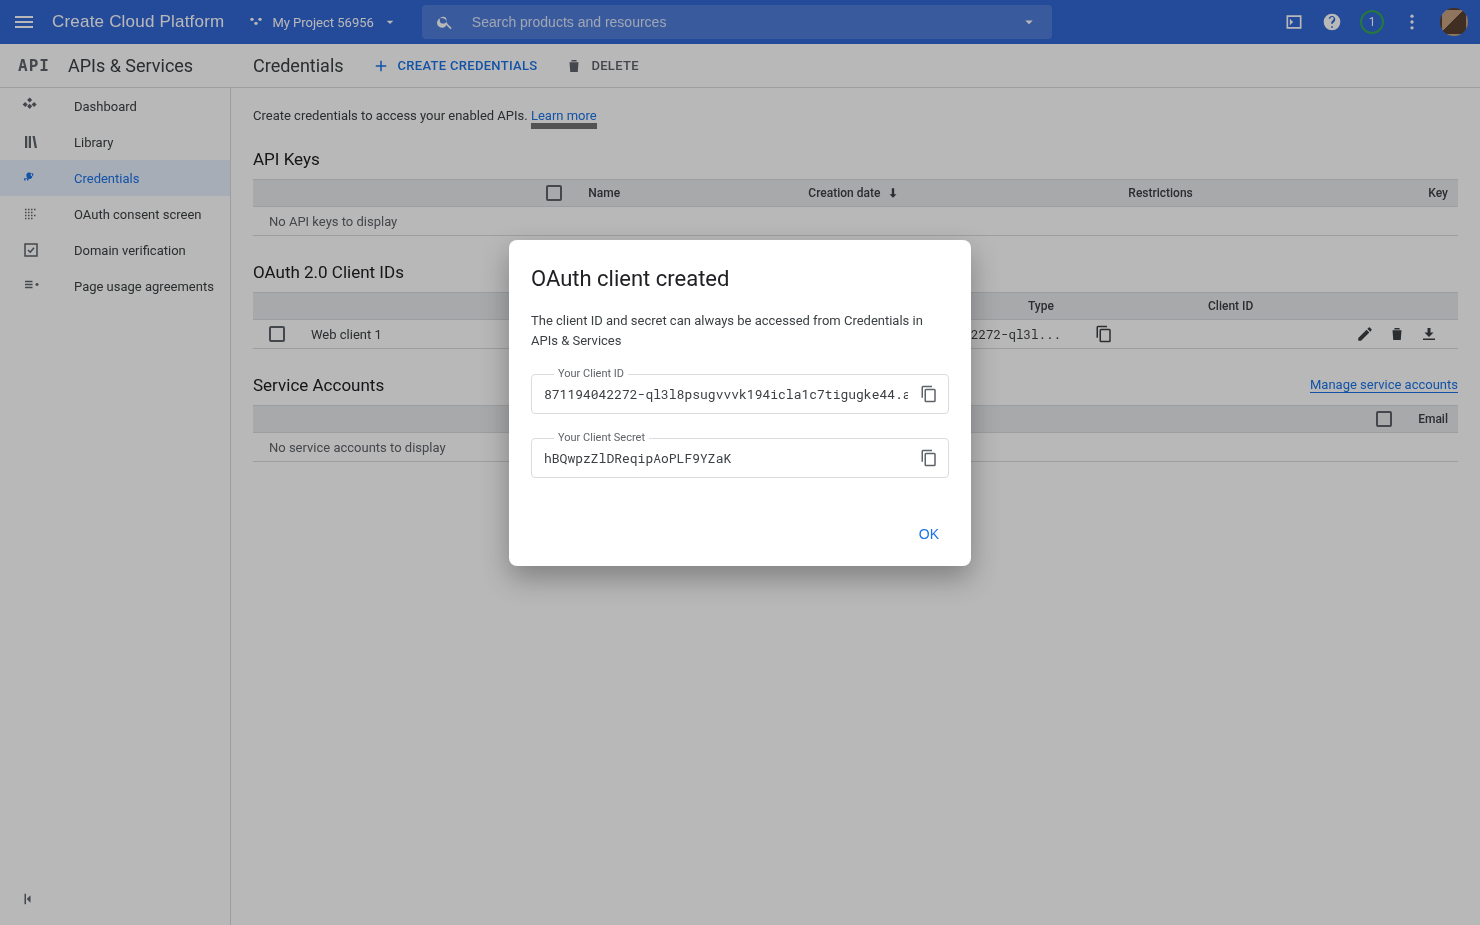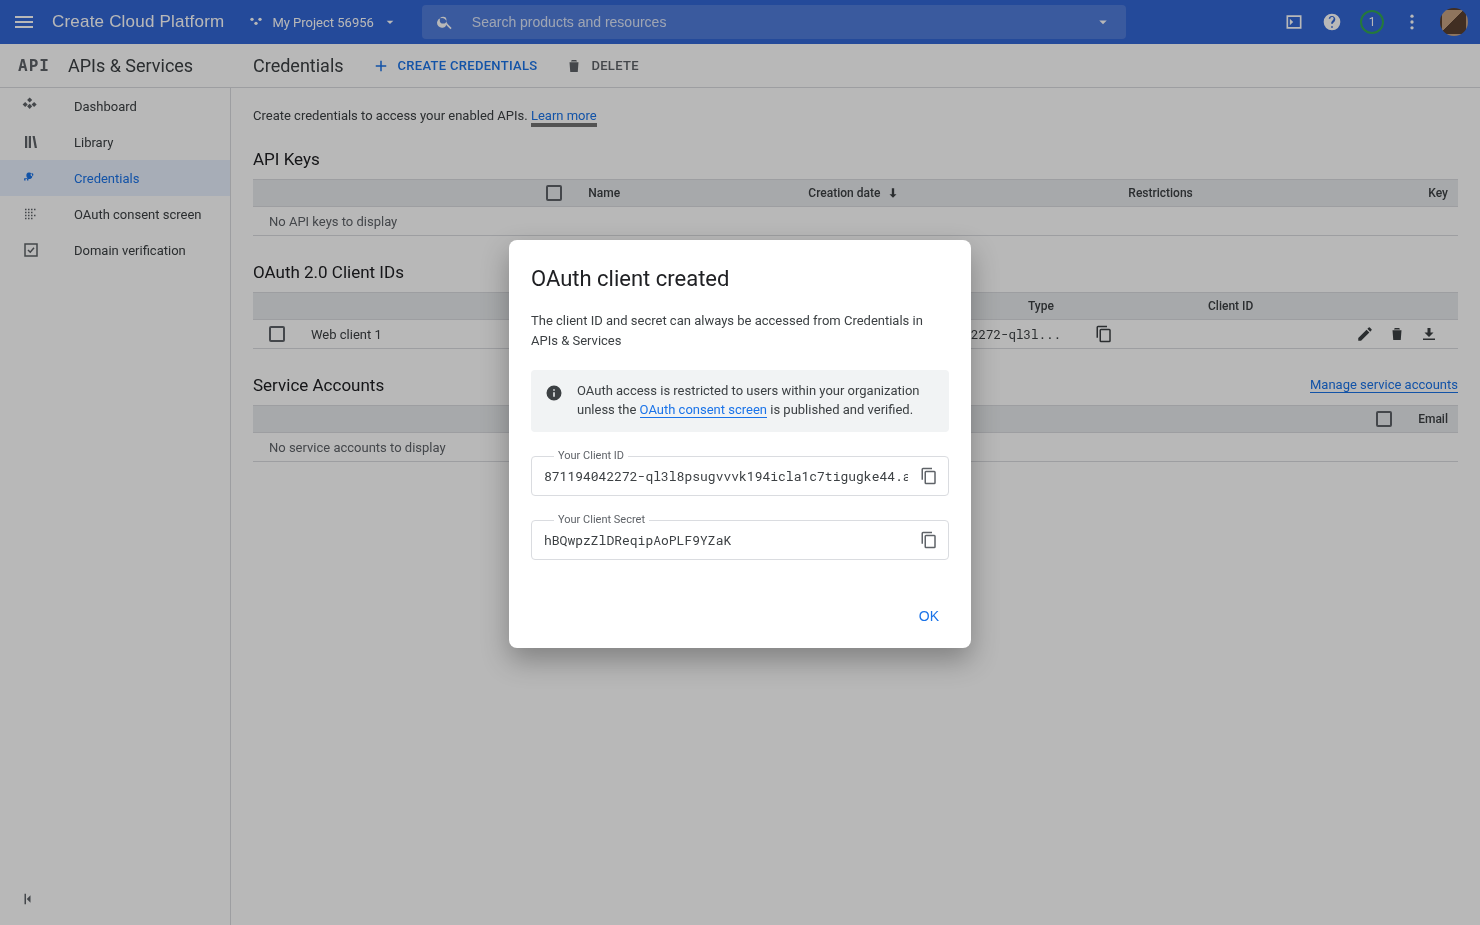--- a/index.html
+++ b/index.html
@@ -7,21 +7,21 @@
 
 
 .topbar { height: 44px; background: #3367d6; display: flex; align-items: center; color: #fff; padding: 0 12px; position: relative; }
 .hamburger { width: 24px; height: 24px; cursor: pointer; margin-right: 16px; }
 .hamburger svg { fill: #fff; }
 .gcp-logo { font-family: "Product Sans", Arial, sans-serif; font-size: 17px; font-weight: 400; letter-spacing: .2px; margin-right: 24px; white-space: nowrap; }
 .project-picker { display: flex; align-items: center; gap: 8px; font-size: 13px; cursor: pointer; margin-right: 24px; }
 .project-picker svg { fill: #fff; }
 
 .search-wrap { flex: 1; display: flex; justify-content: flex-start; }
-.search { width: 704px; height: 34px; background: rgba(255,255,255,.15); border-radius: 4px; display: flex; align-items: center; padding: 0 14px; gap: 18px; color: #fff; }
+.search { width: 630px; height: 34px; background: rgba(255,255,255,.15); border-radius: 4px; display: flex; align-items: center; padding: 0 14px; gap: 18px; color: #fff; }
 .search input { flex: 1; background: transparent; border: none; outline: none; color: #fff; font-size: 14px; }
 .search input::placeholder { color: rgba(255,255,255,.8); }
 
 .top-right { display: flex; align-items: center; gap: 18px; margin-left: 20px; }
 .top-icon { width: 20px; height: 20px; fill: #fff; cursor: pointer; }
 .trial-badge { width: 24px; height: 24px; border: 2px solid #34a853; border-radius: 50%; display: flex; align-items: center; justify-content: center; color: #fff; font-size: 12px; }
 .avatar { width: 28px; height: 28px; border-radius: 50%; background: linear-gradient(135deg,#c6a383 0 45%,#5a4030 45% 100%); border: 2px solid transparent; }
 
 
 .subhead { height: 44px; border-bottom: 1px solid #dadce0; display: flex; align-items: center; }
@@ -41,21 +41,21 @@
 .sidebar { width: 231px; border-right: 1px solid #dadce0; position: relative; }
 .nav-item { height: 36px; display: flex; align-items: center; padding-left: 22px; gap: 34px; font-size: 13px; color: #3c4043; cursor: pointer; }
 .nav-item svg { width: 18px; height: 18px; fill: #5f6368; }
 .nav-item.active { background: #e8f0fe; color: #1a73e8; }
 .nav-item.active svg { fill: #1a73e8; }
 .sidebar .collapse { position: absolute; bottom: 14px; left: 20px; cursor: pointer; }
 .sidebar .collapse svg { width: 18px; height: 18px; fill: #5f6368; }
 
 .main { flex: 1; padding: 20px 22px; overflow: auto; }
 .helper-text { font-size: 13px; color: #3c4043; }
-.helper-text a { color: #1a73e8; text-decoration: none; border-bottom: 4px solid #737373; }
+.helper-text a { color: #1a73e8; text-decoration: none; border-bottom: 6px solid #737373; }
 
 .section-title { font-size: 17px; color: #202124; margin-top: 26px; margin-bottom: 10px; }
 .section-row-with-link { display: flex; justify-content: space-between; align-items: center; margin-top: 26px; margin-bottom: 10px; }
 .section-row-with-link .section-title { margin: 0; }
 .link-right { font-size: 13px; color: #1a73e8; text-decoration: none; border-bottom: 1px solid #1a73e8; cursor: pointer; }
 
 .tbl { width: 100%; border-top: 1px solid #dadce0; border-bottom: 1px solid #dadce0; }
 .tbl-head { height: 27px; background: #e8eaed; display: flex; align-items: center; font-size: 12px; font-weight: 500; color: #3c4043; border-bottom: 1px solid #dadce0; justify-content: flex-end; }
 .tbl-row { height: 28px; display: flex; align-items: center; font-size: 13px; color: #3c4043; }
 .tbl-cell.cb { width: 58px; display:flex; justify-content:center; }
@@ -183,20 +183,27 @@
           <path d="M4 6h16M4 10h10M4 14h16M4 18h10" stroke="#5f6368" stroke-width="2" stroke-dasharray="2 2" fill="none"></path>
         </svg>
       <span>OAuth consent screen</span>
     </div>
     <div class="nav-item">
       <svg viewBox="0 0 24 24">
           <path d="M4 4h16v16H4z" fill="none" stroke="#5f6368" stroke-width="2"></path>
           <path d="M8 12l3 3 5-6" fill="none" stroke="#5f6368" stroke-width="2"></path>
         </svg>
       <span>Domain verification</span>
+    </div>
+    <div class="nav-item">
+      <svg viewBox="0 0 24 24">
+          <path d="M4 6h10M4 10h10M4 14h10" stroke="#5f6368" stroke-width="2"></path>
+          <path d="M18 10h4M20 8v4" stroke="#5f6368" stroke-width="2"></path>
+        </svg>
+      <span>Page usage agreements</span>
     </div>
     <div class="collapse">
       <svg viewBox="0 0 24 24">
           <path d="M14 7l-5 5 5 5z"></path>
           <path d="M7 5v14" stroke="#5f6368" stroke-width="2"></path>
         </svg>
     </div>
   </div>
 
   <div class="main">
@@ -272,28 +279,20 @@
       </div>
       <div class="tbl-row empty-row">No service accounts to display</div>
     </div>
   </div>
 </div>
 
 <div class="scrim">
   <div class="dialog">
     <h1>OAuth client created</h1>
     <p>The client ID and secret can always be accessed from Credentials in APIs &amp; Services</p>
-    <div class="info-card">
-      <svg viewBox="0 0 24 24">
-          <path d="M12 2a10 10 0 1 0 10 10A10 10 0 0 0 12 2zm1 15h-2v-6h2zm0-8h-2V7h2z"></path>
-        </svg>
-      <span>
-        <span>OAuth access is restricted to users within your organization unless the </span><a href="#">OAuth consent screen</a><span> is published and verified.</span>
-      </span>
-    </div>
 
     <div class="field">
       <label>Your Client ID</label>
       <div class="val">871194042272-ql3l8psugvvvk194icla1c7tigugke44.apps.go</div>
       <svg class="copy" viewBox="0 0 24 24">
           <path d="M16 1H4a2 2 0 0 0-2 2v14h2V3h12V1zm3 4H8a2 2 0 0 0-2 2v14a2 2 0 0 0 2 2h11a2 2 0 0 0 2-2V7a2 2 0 0 0-2-2zm0 16H8V7h11v14z"></path>
         </svg>
     </div>
 
     <div class="field">

